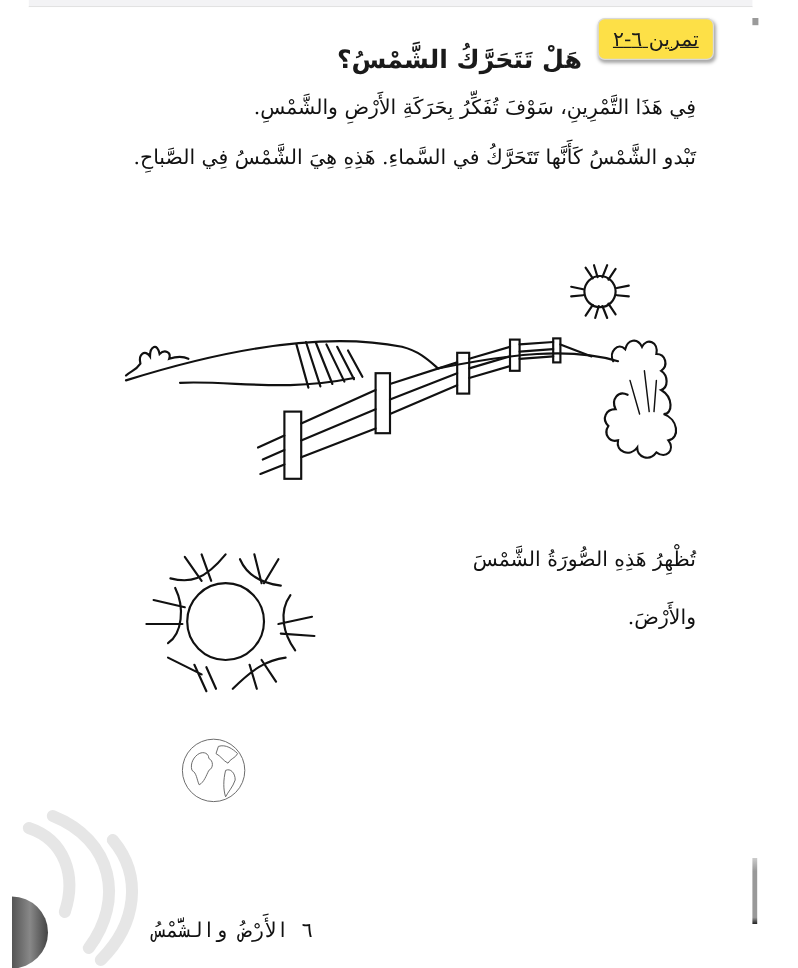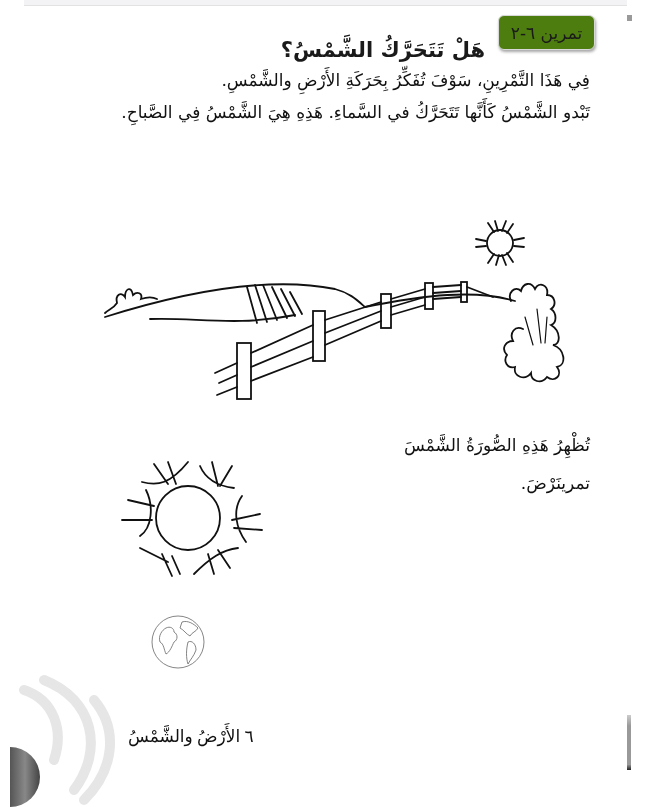--- a/index.html
+++ b/index.html
@@ -2,26 +2,26 @@
 <html><head>
 <meta charset="utf-8">
 <style>
   html,body{margin:0;padding:0;}
   body{width:665px;height:807px;position:relative;overflow:hidden;background:#ffffff;font-family:"DejaVu Sans",sans-serif;color:#111;}
   .topbar{position:absolute;left:24px;top:0;width:603px;height:5px;background:#f3f3f5;border-bottom:1px solid #e2e2e2;}
   .left-margin{position:absolute;left:0;top:0;width:24px;height:807px;background:#ffffff;}
   .page{position:absolute;left:24px;top:6px;width:603px;height:801px;background:#ffffff;}
   .marker{position:absolute;left:627px;top:15px;width:5px;height:6px;background:#9a9a9a;}
   .header-title{position:absolute;right:180px;top:14px;font-size:21px;font-weight:bold;direction:rtl;white-space:nowrap;color:#1a1a1a;margin-top:24px;}
-  .badge{position:absolute;left:498px;top:15px;width:95px;height:33px;background:#4d7c0f;border-radius:6px;box-shadow:1px 2px 3px rgba(0,0,0,0.35);border:1px solid #d8d8d8;display:flex;align-items:center;justify-content:center;font-size:17px;direction:rtl;color:#1a1a1a;}
+  .badge{position:absolute;left:498px;top:15px;width:95px;height:33px;background:#fde047;border-radius:6px;box-shadow:1px 2px 3px rgba(0,0,0,0.35);border:1px solid #d8d8d8;display:flex;align-items:center;justify-content:center;font-size:17px;direction:rtl;color:#1a1a1a;text-decoration:underline;}
   .para{position:absolute;right:75px;direction:rtl;font-family:"DejaVu Serif",serif;font-size:17px;line-height:32px;text-align:right;white-space:nowrap;}
-  .para p{margin:0;}
+  .para p{margin:10px;}
   .p1{top:64px;}
-  .p2{top:426px;line-height:38px;right:75px;}
-  .footer{position:absolute;left:128px;top:726px;direction:rtl;font-family:Liberation Serif, serif;font-size:17px;white-space:nowrap;}
+  .p2{top:438px;line-height:38px;right:75px;}
+  .footer{position:absolute;left:128px;top:766px;direction:rtl;font-family:Liberation Mono, monospace;font-size:17px;white-space:nowrap;}
   svg{position:absolute;overflow:visible;}
   .swirl{position:absolute;left:24px;top:680px;width:110px;height:127px;}
   .knob{position:absolute;left:10px;top:747px;width:30px;height:60px;border-radius:0 30px 30px 0;background:linear-gradient(90deg,#555,#888 50%,#444);}
   .scroll-right{position:absolute;left:627px;top:715px;width:4px;height:55px;background:linear-gradient(#ccc,#999 20%,#999 90%,#222);}
 </style>
 </head>
 <body>
 
 <div class="left-margin"></div>
 <div class="topbar"></div>
@@ -68,21 +68,21 @@
     <path d="M372,82 L398,92"></path>
     <path d="M270,102 C330,90 380,84 420,96"></path>
   </g>
 
   <path d="M416,96 C412,88 420,80 426,86 C428,78 436,76 440,84 C444,76 454,80 452,90 C460,90 462,100 456,104 C462,108 462,118 456,120 C466,126 466,140 458,140 C470,144 472,160 462,162 C468,170 460,178 452,172 C446,180 436,176 436,168 C430,176 418,172 420,162 C412,164 408,156 412,150 C406,144 410,136 418,136 C414,128 420,120 428,124"></path>
   <path d="M430,112 L438,140 M442,104 L446,138 M452,112 L450,138" stroke-width="1.2"></path>
 </svg>
 
 <div class="para p2">
   <p>تُظْهِرُ هَذِهِ الصُّورَةُ الشَّمْسَ</p>
-  <p>تمرينَرْضَ.</p>
+  <p>والأَرْضَ.</p>
 </div>
 
 <svg width="170" height="140" style="left:110px;top:450px;" viewBox="0 0 170 140" fill="none" stroke="#111" stroke-width="1.8" stroke-linecap="round">
   <circle cx="78" cy="68" r="32"></circle>
   <path d="M32,32 C48,36 60,34 78,12 M44,14 L58,34 M58,12 L66,34"></path>
   <path d="M90,16 C96,30 108,36 124,38 M102,12 L108,36 M122,16 L110,36"></path>
   <path d="M18,50 L44,56 M12,70 L42,70 M36,40 C44,56 42,78 30,86"></path>
   <path d="M122,70 L150,64 M124,78 L152,80 M132,46 C122,60 126,78 136,92"></path>
   <path d="M30,98 L58,112 M52,104 L62,126 M62,106 L70,124"></path>
   <path d="M84,124 C100,108 112,100 128,98 M98,104 L104,124 M108,100 L120,118"></path>

